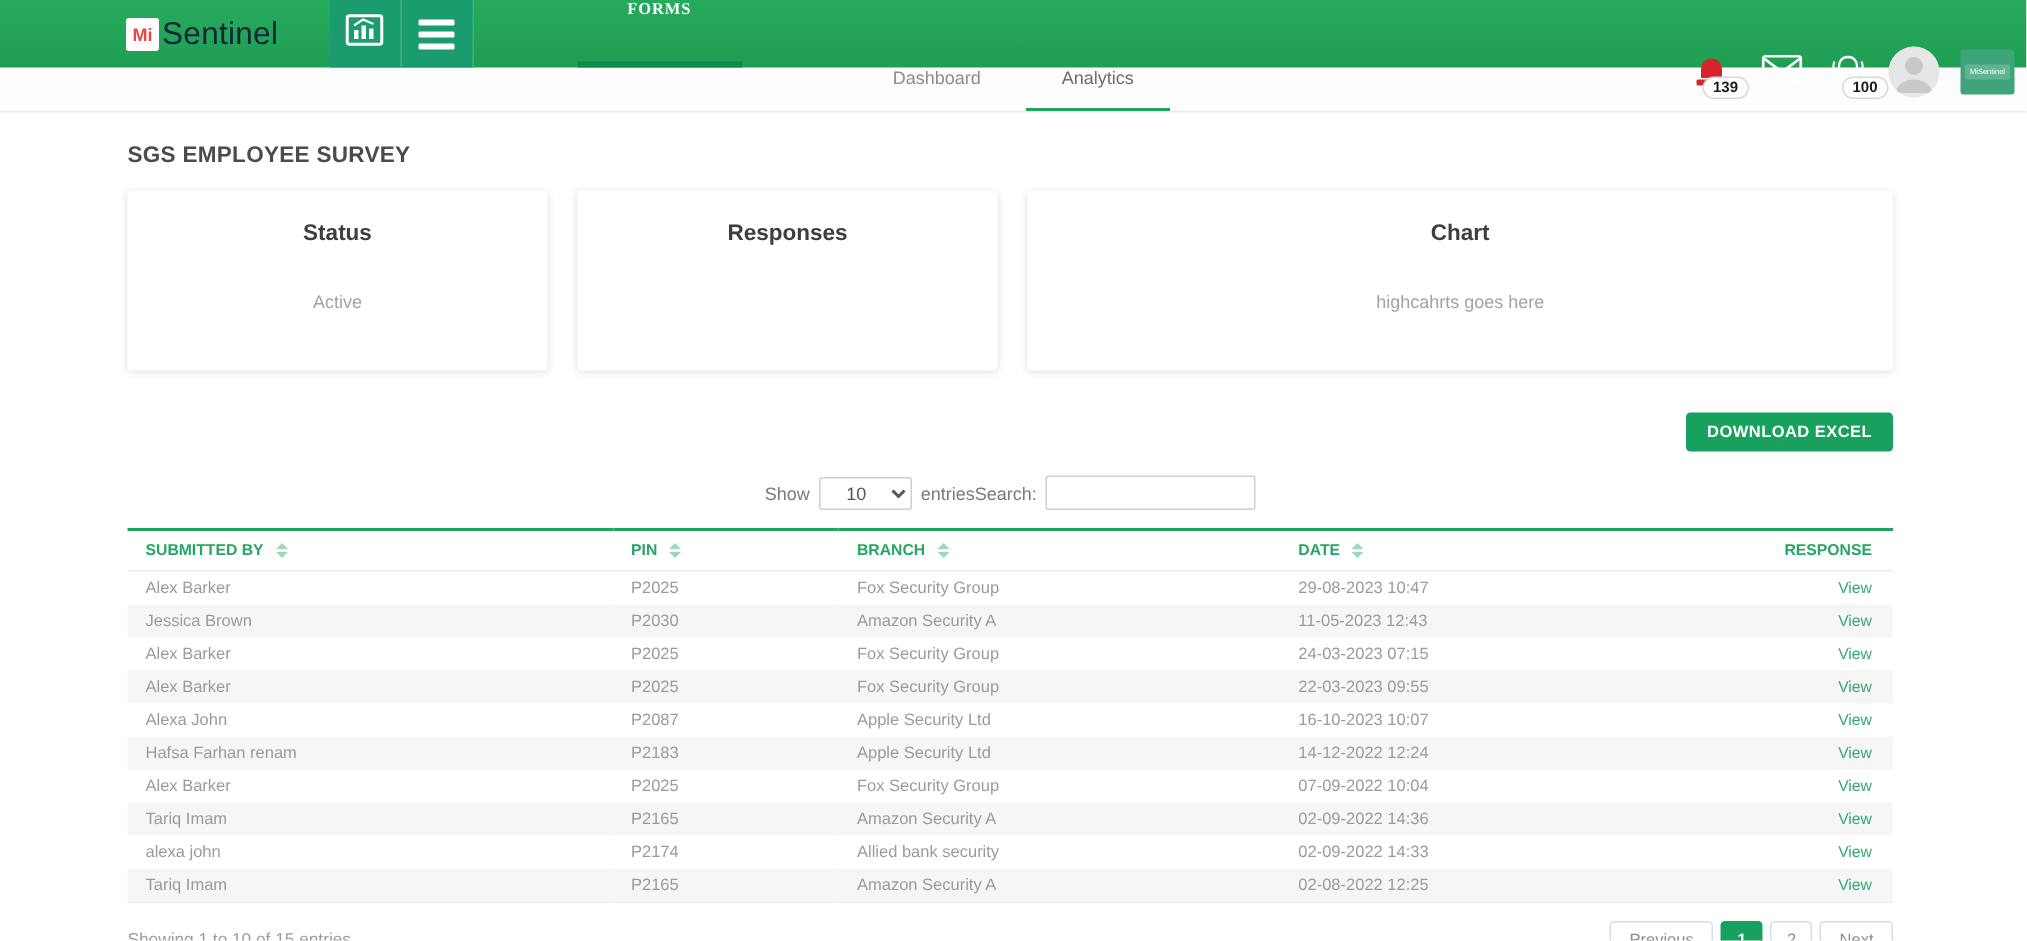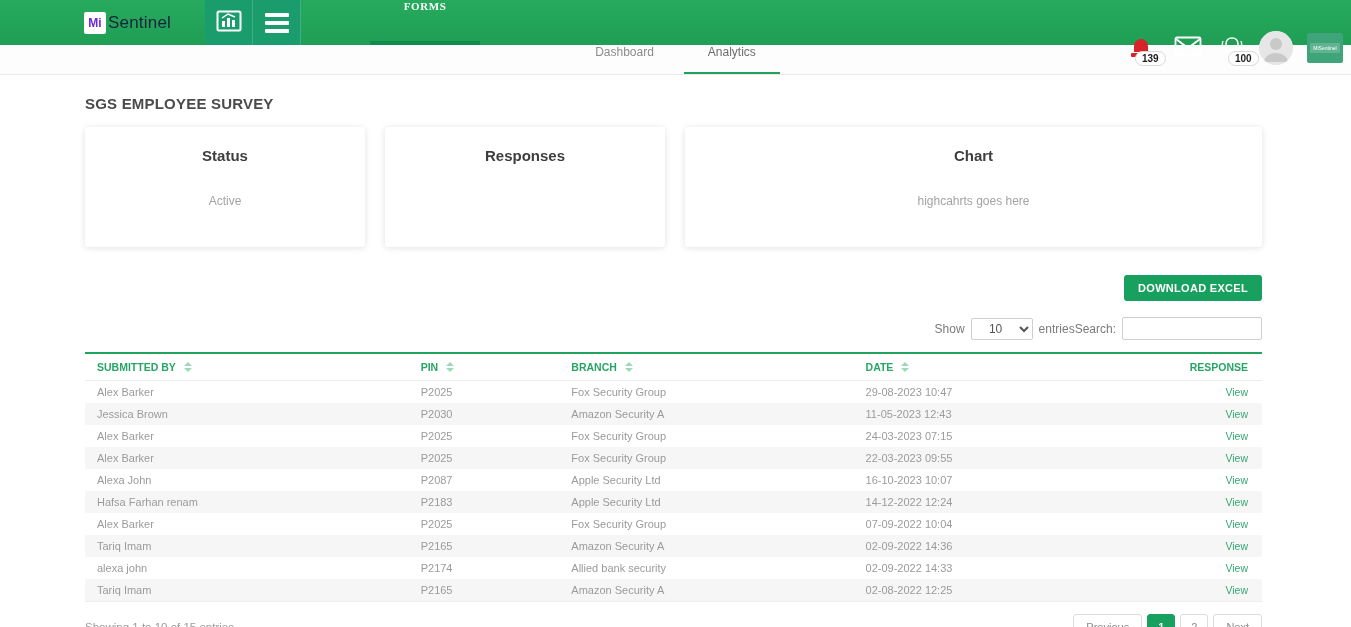--- a/index.html
+++ b/index.html
@@ -4,22 +4,22 @@
 <style>
   * { margin:0; padding:0; box-sizing:border-box; }
   html,body { width:1351px; height:627px; background:#ffffff; overflow:hidden;
               font-family:"Liberation Sans", sans-serif; }
 
   
   .topbar { height:45px; background:linear-gradient(#27aa5e,#1f9e54); display:flex; align-items:stretch; position:relative; }
   .brand { display:flex; align-items:center; padding-left:84px; padding-right:34px; }
   .logo-box { width:22px; height:22px; background:#ffffff; border:2px solid #ffffff; border-radius:2px;
               display:flex; align-items:center; justify-content:center;
-              font-weight:bold; font-size:12px; color:#6d28d9; }
-  .logo-rest { font-size:17px; color:#16243a; margin-left:2px; font-weight:400; letter-spacing:.2px; }
+              font-weight:bold; font-size:12px; color:#ef4444; }
+  .logo-rest { font-size:21px; color:#16243a; margin-left:2px; font-weight:400; letter-spacing:.2px; }
   .tile { width:48px; display:flex; align-items:center; justify-content:center;
           background:#1a9c6d; border-right:1px solid rgba(255,255,255,.18); }
   .hamburger { display:flex; flex-direction:column; gap:4px; }
   .hamburger span { display:block; width:24px; height:4px; background:#ffffff; border-radius:1px; }
   .nav-item { margin-left:69px; width:110px; display:flex; justify-content:center;
               position:relative; color:#ffffff; font-size:11px; font-weight:bold; letter-spacing:.6px;font-family:Liberation Serif, serif; }
   .nav-item .underline { position:absolute; left:0; right:0; bottom:0; height:4px; background:#0e8b4d; }
   .topbar-right { margin-left:auto; display:flex; align-items:stretch; padding-right:8px;margin-top:48px; }
   .icon-cell { width:44px; display:flex; align-items:center; justify-content:center; position:relative;
                border-left:1px solid rgba(255,255,255,.22); }
@@ -48,21 +48,21 @@
   .card.small { width:280px; }
   .card.wide { flex:1; }
   .card-title { font-size:15px; font-weight:bold; color:#3e3e3e; }
   .card-value { margin-top:30px; font-size:12px; color:#a3a3a3; }
 
   .actions-row { display:flex; justify-content:flex-end; margin-top:28px; }
   .btn-excel { background:#17a05e; color:#ffffff; border:none; border-radius:3px;
                font-size:11px; font-weight:bold; letter-spacing:.3px; padding:7px 14px;
                font-family:"Liberation Sans", sans-serif; }
 
-  .controls-row { display:flex; justify-content:flex-end; align-items:center; margin-top:16px; }
+  .controls-row { display:flex; justify-content:center; align-items:center; margin-top:16px; }
   .show-group, .search-group { display:flex; align-items:center; gap:6px; font-size:12px; color:#7a7a7a; }
   .page-size { width:62px; height:22px; font-size:12px; color:#555; border:1px solid #cfcfcf; border-radius:2px;
                background:#ffffff; font-family:"Liberation Sans", sans-serif; text-align:center; }
   .search-input { width:140px; height:23px; border:1px solid #cfcfcf; border-radius:2px; background:#ffffff;
                   font-size:12px; padding:0 6px; font-family:"Liberation Sans", sans-serif; }
 
   
   table.data { width:100%; border-collapse:collapse; margin-top:12px; border-top:2px solid #1fa35d; }
   th { padding:7px 8px 7px 12px; font-size:10.5px; font-weight:bold; color:#27a566; text-align:left;
        border-bottom:1px solid #ededed; }

